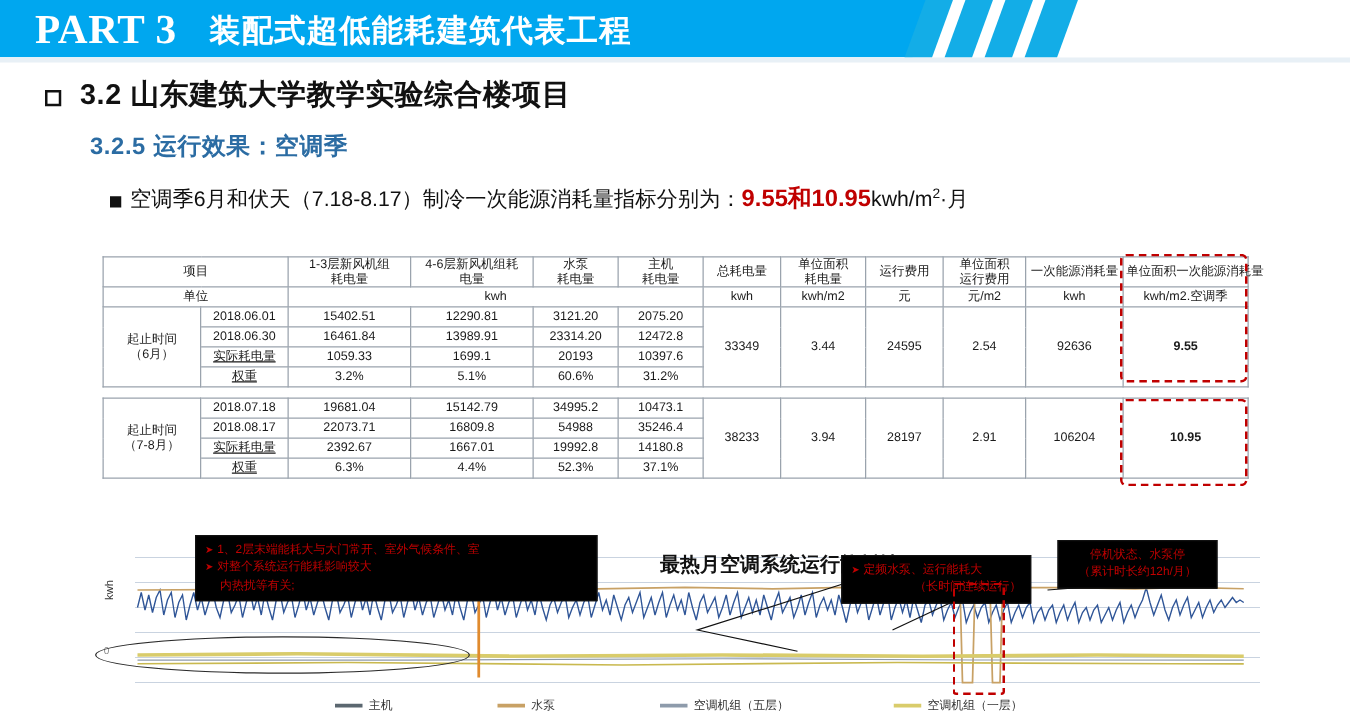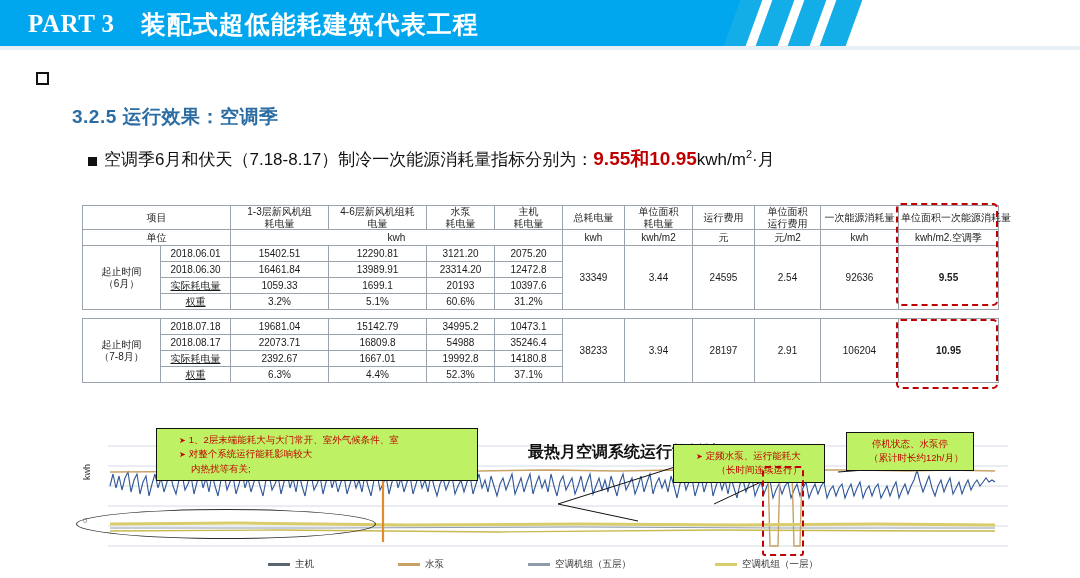--- a/index.html
+++ b/index.html
@@ -21,21 +21,21 @@
     position: absolute; left: 0; top: 46px; width: 1080px; height: 4px;
     background: #e8f0f6;
   }
   .banner-title {
     position: absolute; left: 28px; top: 4px; height: 40px;
     display: flex; align-items: center; gap: 26px;
     color: #ffffff; white-space: nowrap;
   }
   .banner-part {
     font-family: "Liberation Serif", "DejaVu Serif", serif;
-    font-weight: bold; font-size: 25px; letter-spacing: .5px;
+    font-weight: bold; font-size: 33px; letter-spacing: .5px;
   }
   .banner-cn {
     font-weight: bold; font-size: 25px; letter-spacing: 1px;
   }
   .stripes { position: absolute; top: 0; left: 718px; width: 150px; height: 46px; }
   .stripe {
     position: absolute; top: 0; height: 46px; width: 22px;
     background: #13ade7; transform: skewX(-20deg);
   }
 
@@ -100,22 +100,22 @@
   }
   .axis-label-y2 {
     position: absolute; left: 5px; top: 92px;
     font-size: 8px; color: #888;
   }
   .chart-title {
     position: absolute; left: 450px; top: 18px;
     font-size: 16px; color: #111; font-weight: bold; white-space: nowrap;
   }
   .callout {
-    position: absolute; background: #bef264; border: 1.2px solid #111;
-    font-size: 9.5px; color: #111; line-height: 1.5; padding: 4px 22px;
+    position: absolute; background: #000000; border: 1.2px solid #111;
+    font-size: 9.5px; color: #111; line-height: 1.5; padding: 4px 7px;
     white-space: nowrap;
   }
   .callout .arw { color: #111; margin-right: 3px; font-size: 8px; }
   .callout.red { border-color: #111; color: #c00000; }
   .callout.red .arw { color: #c00000; }
   .legend {
     position: absolute; left: 78px; top: 558px; width: 930px;
     display: flex; justify-content: center; gap: 84px;
     font-size: 9.5px; color: #333;
   }
@@ -140,20 +140,21 @@
     <div class="stripe" style="left:78px;"></div>
     <div class="stripe" style="left:110px; width:26px;"></div>
   </div>
   <div class="banner-underline"></div>
   <div class="banner-title">
     <span class="banner-part">PART 3</span>
     <span class="banner-cn">装配式超低能耗建筑代表工程</span>
   </div>
 
   <div class="h-sq"></div>
+  <div class="h-title">3.2 山东建筑大学教学实验综合楼项目</div>
   <div class="h-sub">3.2.5 运行效果：空调季</div>
 
   <div class="b-sq"></div>
   <div class="b-line">
     <span>空调季6月和伏天（7.18-8.17）制冷一次能源消耗量指标分别为：</span><span class="hl">9.55</span><span class="hl">和</span><span class="hl">10.95</span><span>kwh/m</span><sup>2</sup><span>·月</span>
   </div>
 
   <div class="tbl-wrap">
     <table class="t">
       <colgroup>

